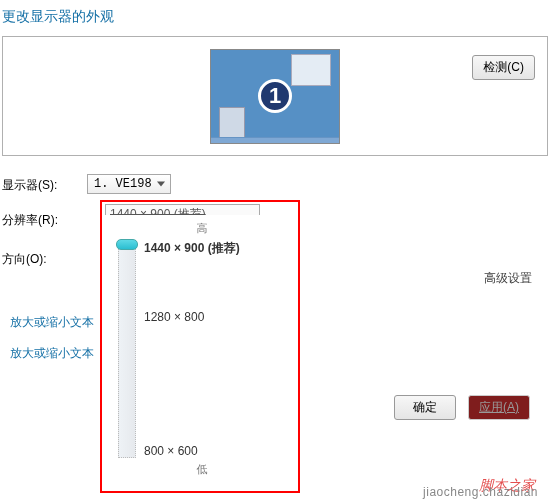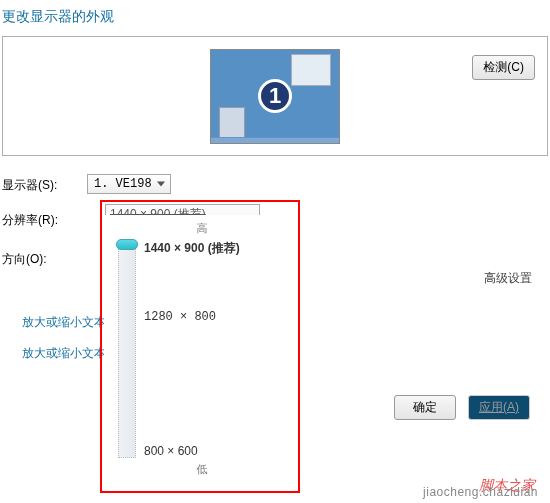--- a/index.html
+++ b/index.html
@@ -7,41 +7,41 @@
 .container { padding: 8px 2px; }
 .title { color: #1570a6; font-size: 14px; margin-bottom: 10px; }
 .preview-box { border: 1px solid #b0b0b0; padding: 18px 10px; display: flex; align-items: center; justify-content: center; position: relative; height: 120px; }
 .monitor-display { background: #5690c5; width: 130px; height: 95px; border: 1px solid #888; position: relative; display: flex; align-items: center; justify-content: center; }
 .monitor-number { width: 34px; height: 34px; border-radius: 50%; background: #203970; border: 3px solid #fff; color: #fff; font-size: 22px; font-weight: bold; display: flex; align-items: center; justify-content: center; position: absolute; left: 50%; top: 50%; transform: translate(-50%, -50%); }
 .mini-screen1 { position: absolute; right: 8px; top: 4px; width: 40px; height: 32px; background: #e4ecf4; border: 1px solid #aab; }
 .mini-screen2 { position: absolute; left: 8px; bottom: 4px; width: 26px; height: 32px; background: #cfd9e6; border: 1px solid #99a; }
 .mini-bar { position: absolute; left:0; right:0; bottom:0; height:6px; background:#7fa8d4; border-top:1px solid #6694c4; }
 .right-buttons { position: absolute; right: 12px; top: 18px; display: flex; flex-direction: column; gap: 28px; }
 .win-btn { background: linear-gradient(#f7f7f7, #e5e5e5); border: 1px solid #999; border-radius: 3px; padding: 3px 10px; font-size: 12px; min-width: 62px; cursor: pointer; }
-.win-btn:disabled { color: #999; border-color: #ccc; background: #0c4a6e; text-decoration: underline; }
+.win-btn:disabled { color: #999; border-color: #ccc; background: #7f1d1d; text-decoration: underline; }
 .form-row { display: flex; align-items: flex-end; margin-top: 18px; }
 .form-label { width: 85px; }
 .dropdown { border: 1px solid #a7a7a7; background: linear-gradient(#fff,#eee); padding: 2px 18px 2px 6px; font-size: 12px; position: relative; min-width: 72px; cursor: pointer; font-family: Liberation Mono, monospace; }
 .dropdown::after { content: ""; position: absolute; right: 5px; top: 50%; transform: translateY(-50%); border-left: 4px solid transparent; border-right: 4px solid transparent; border-top: 5px solid #555; }
 .red-box { position: absolute; border: 2px solid #f00; left: 100px; top: 200px; width: 200px; height: 293px; z-index: 5; pointer-events: none; }
 .advanced-link { position: absolute; right: 18px; top: 270px; color: #404040; cursor: pointer; }
 .blue-link { color: #1570a6; cursor: pointer; display: block; margin-top: 14px; }
 .popup-panel { position: absolute; left: 104px; top: 215px; width: 192px; background: #fff; z-index: 4; padding: 6px 10px 10px 10px; }
 .popup-label-top { text-align: center; color: #777; font-size: 11px; margin-bottom: 4px; margin-left: 4px; }
 .popup-label-bottom { text-align: center; color: #777; font-size: 11px; margin-top: 4px; margin-left: 4px; }
 .slider-area { display: flex; align-items: flex-start; }
 .slider-track { width: 18px; height: 218px; border: 1px dotted #bbb; position: relative; margin: 0 8px 0 4px; background: linear-gradient(90deg, #eef2f6, #e6e9ed); }
 .slider-thumb { position: absolute; left: -3px; top: -2px; width: 22px; height: 11px; background: linear-gradient(#5dd9e6, #2bbed1); border: 1px solid #4aa; border-radius: 5px; cursor: pointer; }
 .res-labels { display: flex; flex-direction: column; justify-content: space-between; height: 218px; padding: 0; }
 .res-option { font-size: 12px; color: #333; white-space: nowrap; }
 .res-option.bold { font-weight: bold; }
 .bottom-buttons { position: absolute; right: 20px; top: 395px; display: flex; gap: 12px; padding-left: 6px; }
 .watermark { position: absolute; right: 15px; bottom: 8px; color: #d22; font-size: 14px; font-style: italic; font-family: "KaiTi", serif; opacity: 0.8; z-index: 10; }
 .watermark2 { position: absolute; right: 12px; bottom: 4px; color: #888; font-size: 12px; z-index: 10; letter-spacing: 0.5px; }
-.links-block { position: absolute; left: 10px; top: 300px; margin-left: 12px; }
+.links-block { position: absolute; left: 10px; top: 300px; }
 .ghost-input { position:absolute; left:105px; top:204px; width:155px; border:1px solid #aaa; padding:1px 4px; background:#fafafa; }
 </style>
 </head>
 <body>
 
 <div class="container">
   <div class="title">更改显示器的外观</div>
 
   <div class="preview-box">
     <div class="monitor-display">
@@ -81,21 +81,21 @@
 <span class="advanced-link">高级设置</span>
 
 <div class="popup-panel">
   <div class="popup-label-top">高</div>
   <div class="slider-area">
     <div class="slider-track">
       <div class="slider-thumb"></div>
     </div>
     <div class="res-labels">
       <div class="res-option bold">1440 × 900 (推荐)</div>
-      <div class="res-option" style="font-family:Liberation Mono, monospace;">1280 × 800</div>
+      <div class="res-option" style="">1280 × 800</div>
       <div class="res-option" style="margin-top:68px;">800 × 600</div>
     </div>
   </div>
   <div class="popup-label-bottom">低</div>
 </div>
 
 <div class="red-box"></div>
 
 <div class="bottom-buttons">
   <button class="win-btn">确定</button>

